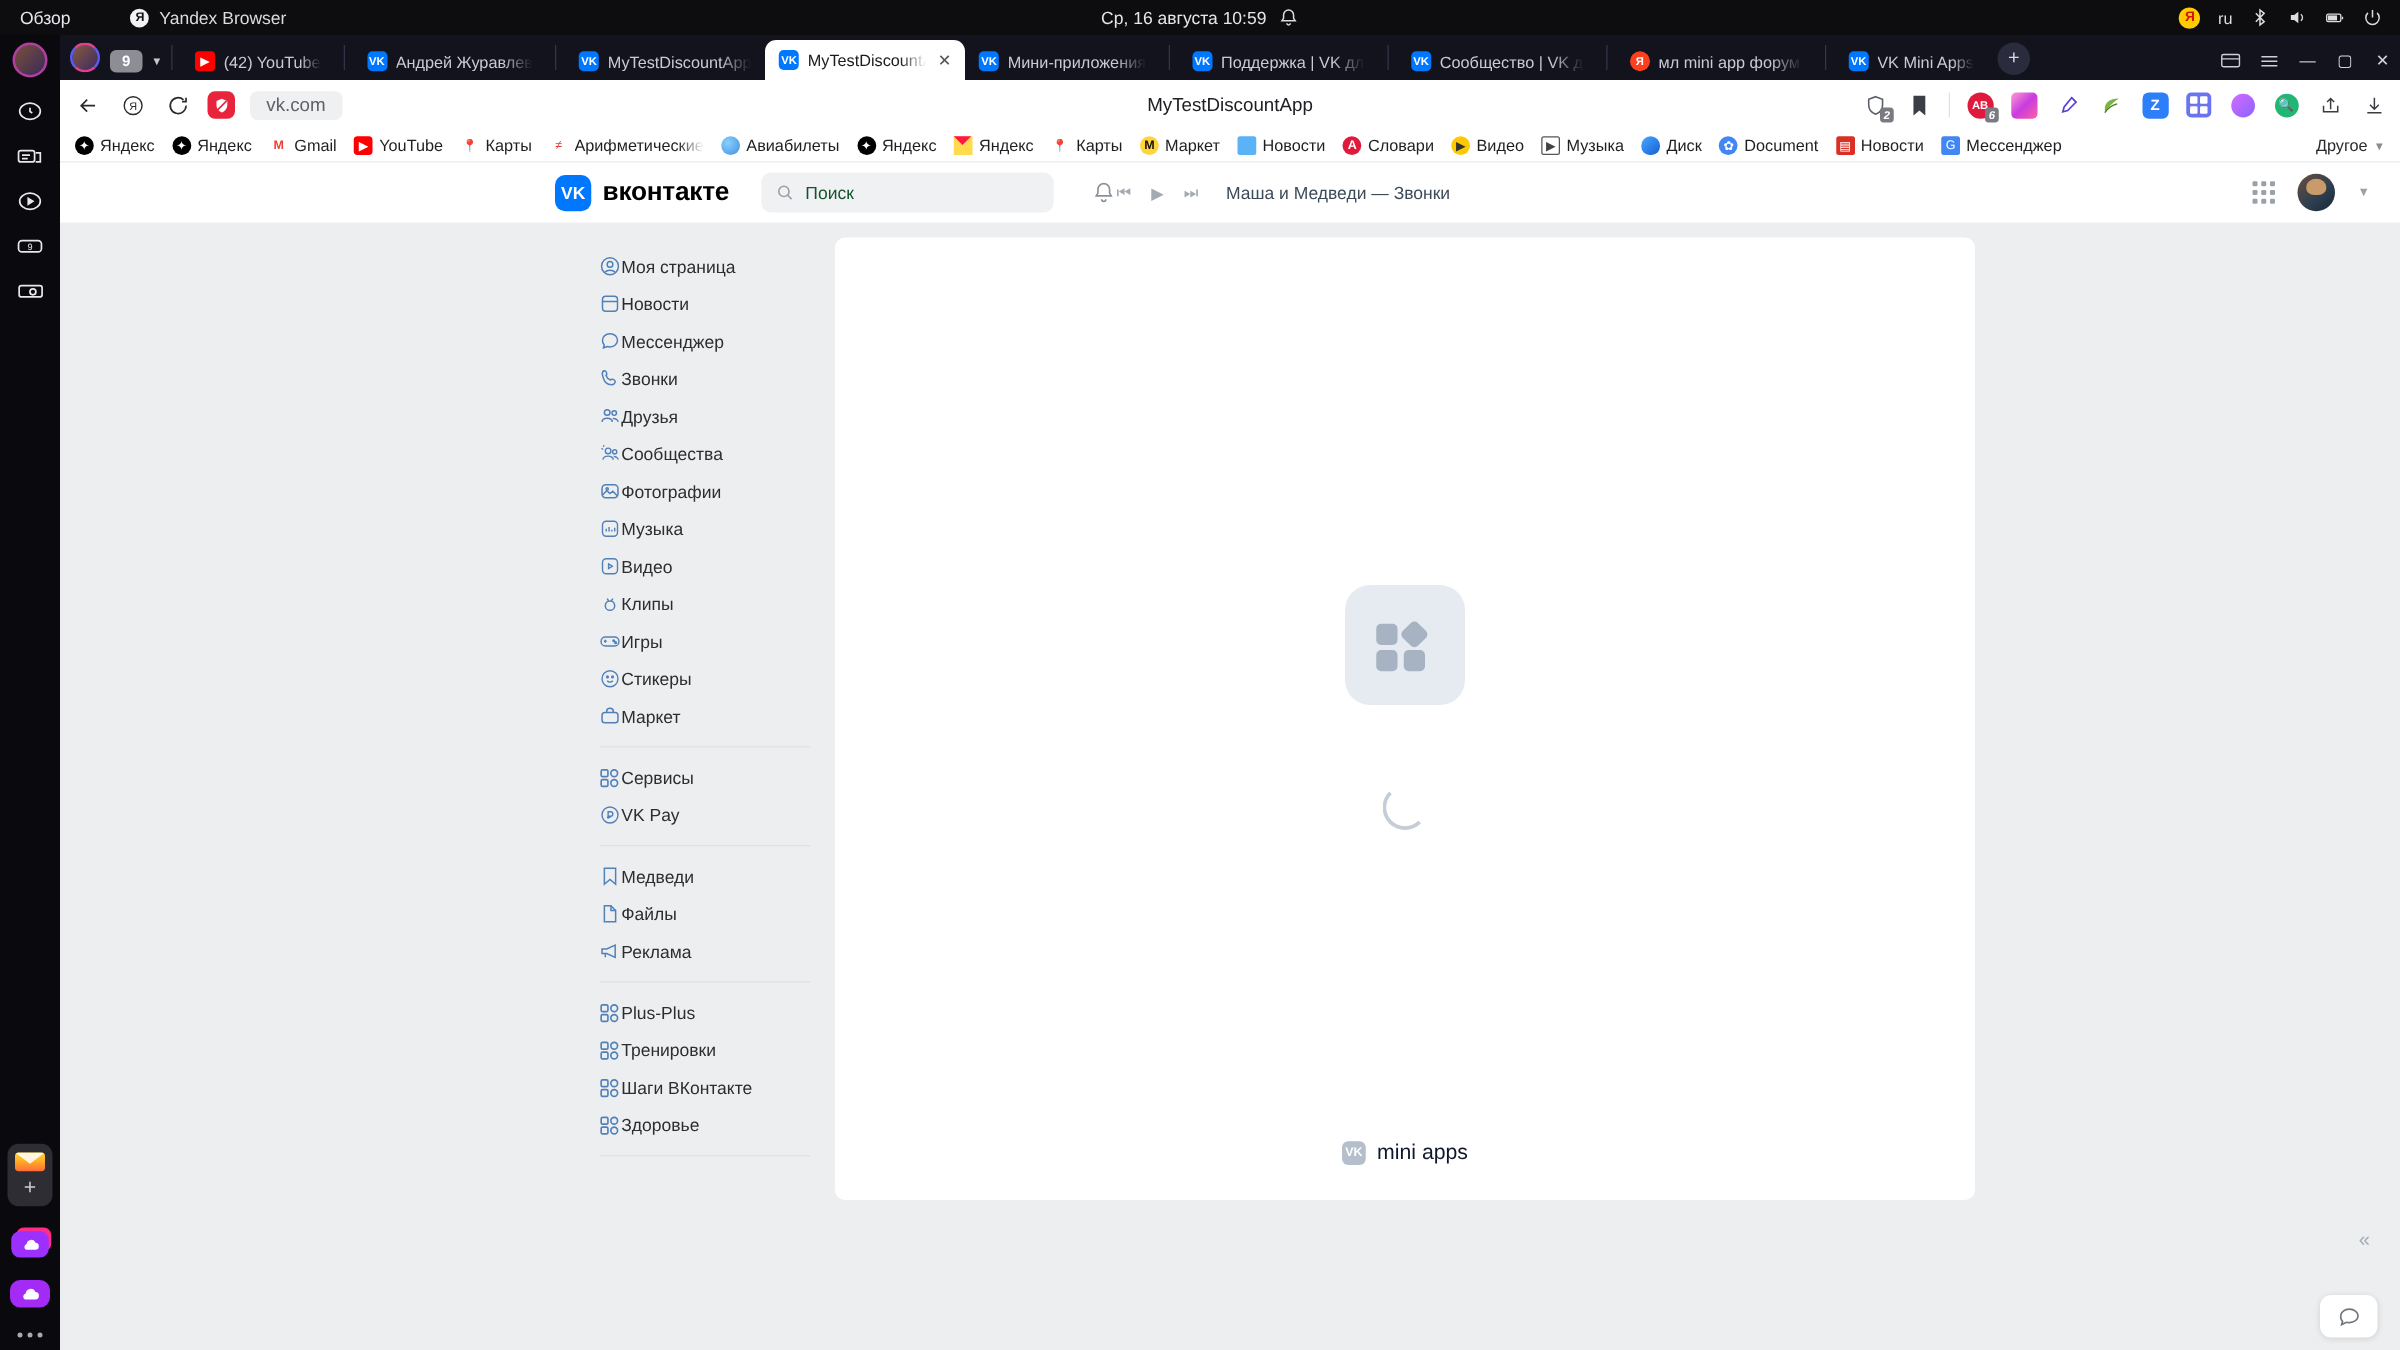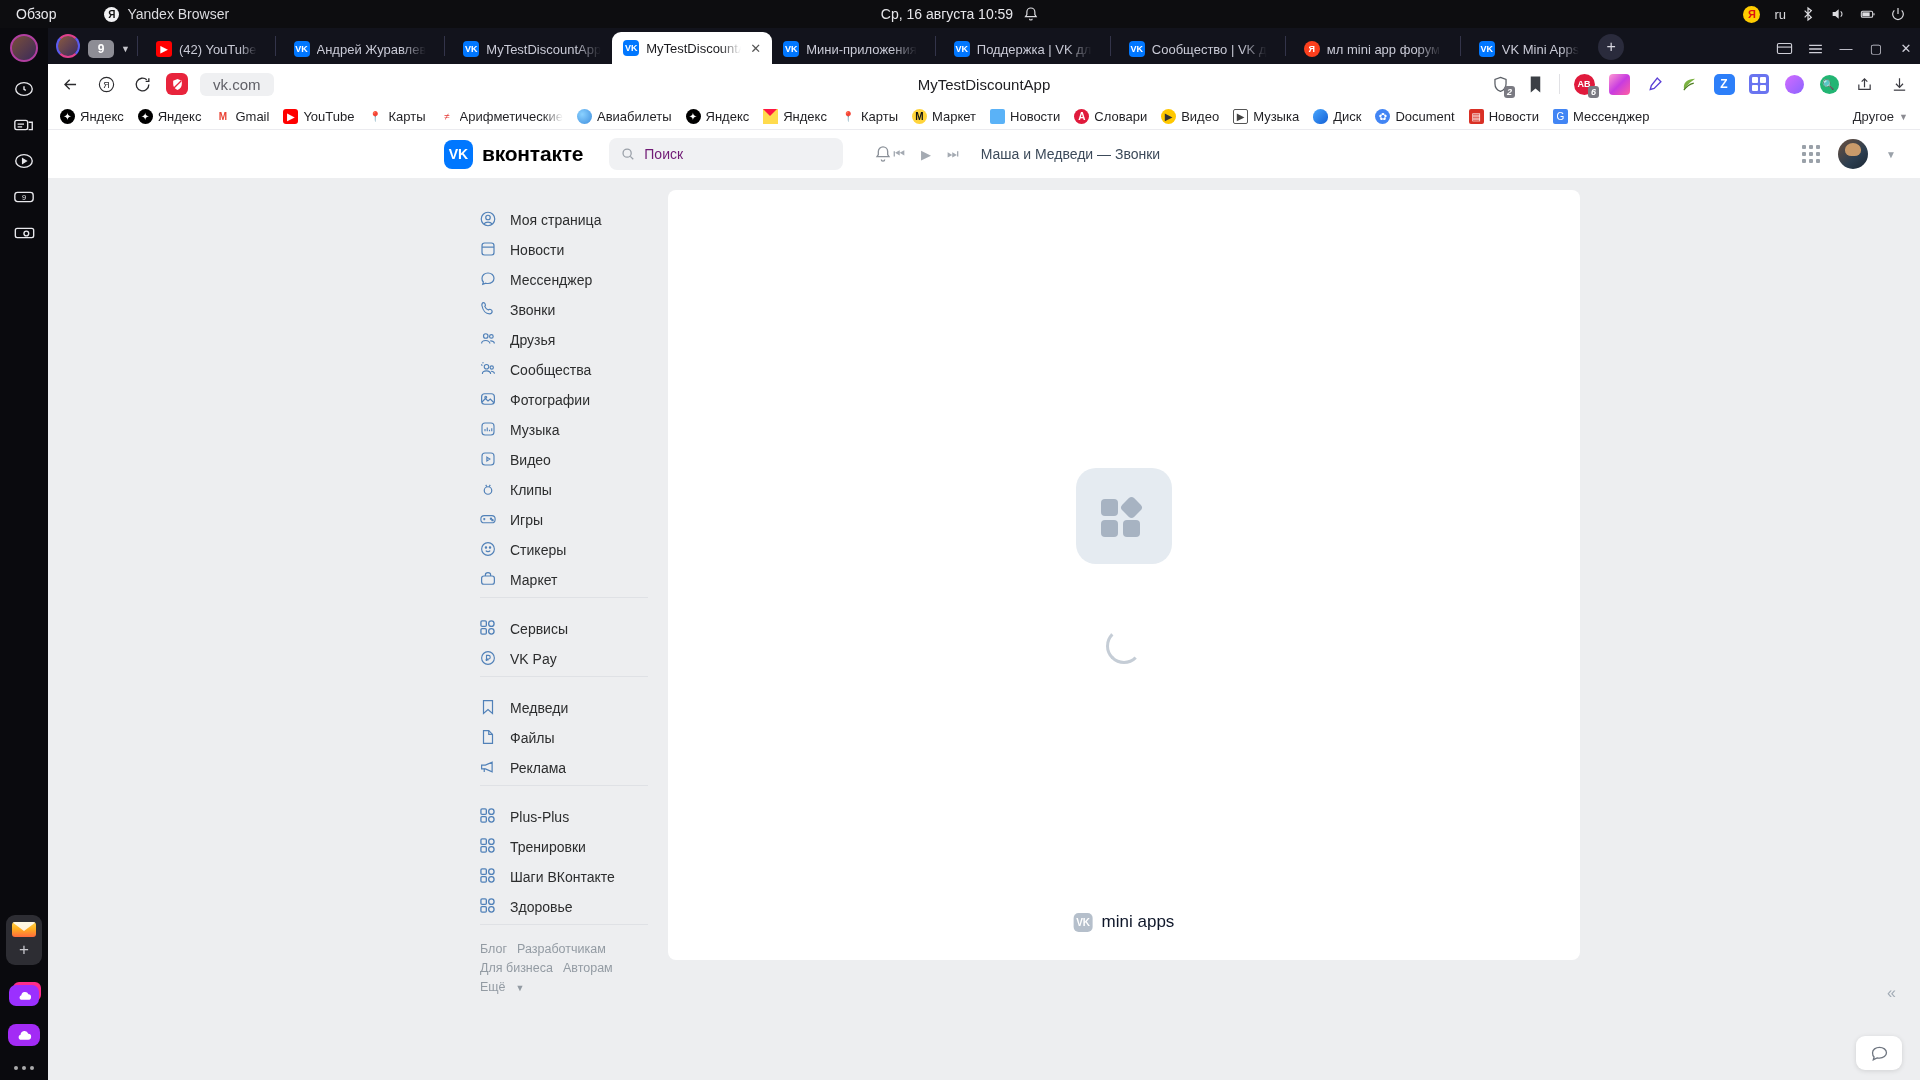--- a/index.html
+++ b/index.html
@@ -247,42 +247,42 @@
     width: 29px; height: 29px; border-radius: 8px; background: #0077ff;
     display: flex; align-items: center; justify-content: center;
     color: #fff; font-weight: bold; font-size: 14px;
   }
   .vk-word { font-size: 21px; font-weight: bold; color: #000; letter-spacing: -.2px;}
   .vk-search {
     margin-left: 26px; width: 234px; height: 32px; border-radius: 8px;
     background: #f0f1f3; display: flex; align-items: center; gap: 9px; padding: 0 12px;
   }
   .vk-search .mag { color: #9aa0a8; font-size: 14px; }
-  .vk-search .ph { color: #701a75; font-size: 14px; }
+  .vk-search .ph { color: #14532d; font-size: 14px; }
   .vk-hdr-icons { display: flex; align-items: center; gap: 18px; margin-left: 30px; color: #8b9199; }
   .vk-player { display:flex; align-items:center; gap:16px; color:#a4aab2; font-size:13px;}
   .vk-track { margin-left: 22px; color: #3c4a5a; font-size: 14px; }
   .vk-hdr-right { margin-left: auto; display: flex; align-items: center; gap: 18px; }
   .vk-apps-grid { display:grid; grid-template-columns:repeat(3,4px); grid-auto-rows:4px; gap:3px; }
   .vk-apps-grid i { width:4px;height:4px;background:#9aa1a9;border-radius:1px;display:block;}
   .vk-avatar {
     width: 30px; height: 30px; border-radius: 50%;
     background: linear-gradient(140deg,#6b4f3d 0%,#2c3e50 60%,#1b2733 100%);
     position: relative; overflow: hidden;
   }
   .vk-avatar:after{content:"";position:absolute;left:7px;top:4px;width:16px;height:13px;border-radius:50% 50% 40% 40%;background:#c99a6a;}
   .vk-avatar-chev { color:#9aa1a9; font-size:10px; }
 
   
   .vk-body { display: flex; padding-top: 8px; }
   .vk-side {
     width: 190px; margin-left: 420px; padding-top: 12px; flex: none;
   }
   .side-item {
-    display: flex; align-items: flex-end; gap: 13px;
+    display: flex; align-items: center; 
     height: 30px; color: #2c2d2e; font-size: 14px; padding-left: 10px;
   }
   .side-ico { width: 19px; height: 19px; flex:none; color:#5181b8;
     display:flex;align-items:center;justify-content:center; }
   .side-hr { height:1px; background:#dfe1e5; margin: 9px 10px 9px 12px; }
   .side-footer { padding: 6px 12px; font-size: 12.5px; color: #939ba3; line-height: 19px; }
   .side-footer a { color: #939ba3; margin-right: 10px; text-decoration: none; }
 
   
   .app-card {
@@ -951,25 +951,20 @@
                 <circle cx="16" cy="6" r="3.5"></circle>
                 <rect x="2.5" y="12.5" width="7" height="7" rx="1.5"></rect>
                 <circle cx="16" cy="16" r="3.5"></circle>
               </svg>
           </span>
           <span>Здоровье</span>
         </div>
 
         <div class="side-hr"></div>
 
-        <div class="side-footer">
-          <a href="#">Блог</a><a href="#">Разработчикам</a><br>
-          <a href="#">Для бизнеса</a><a href="#">Авторам</a><br>
-          <a href="#">Ещё</a><span style="font-size:9px;">▼</span>
-        </div>
       </div>
 
       <div class="app-card">
         <div class="app-icon-ph">
           <span class="icon-mosaic">
             <i class="m1"></i>
               <i class="m2"></i>
               <i class="m3"></i>
               <i class="m4"></i>
           </span>

